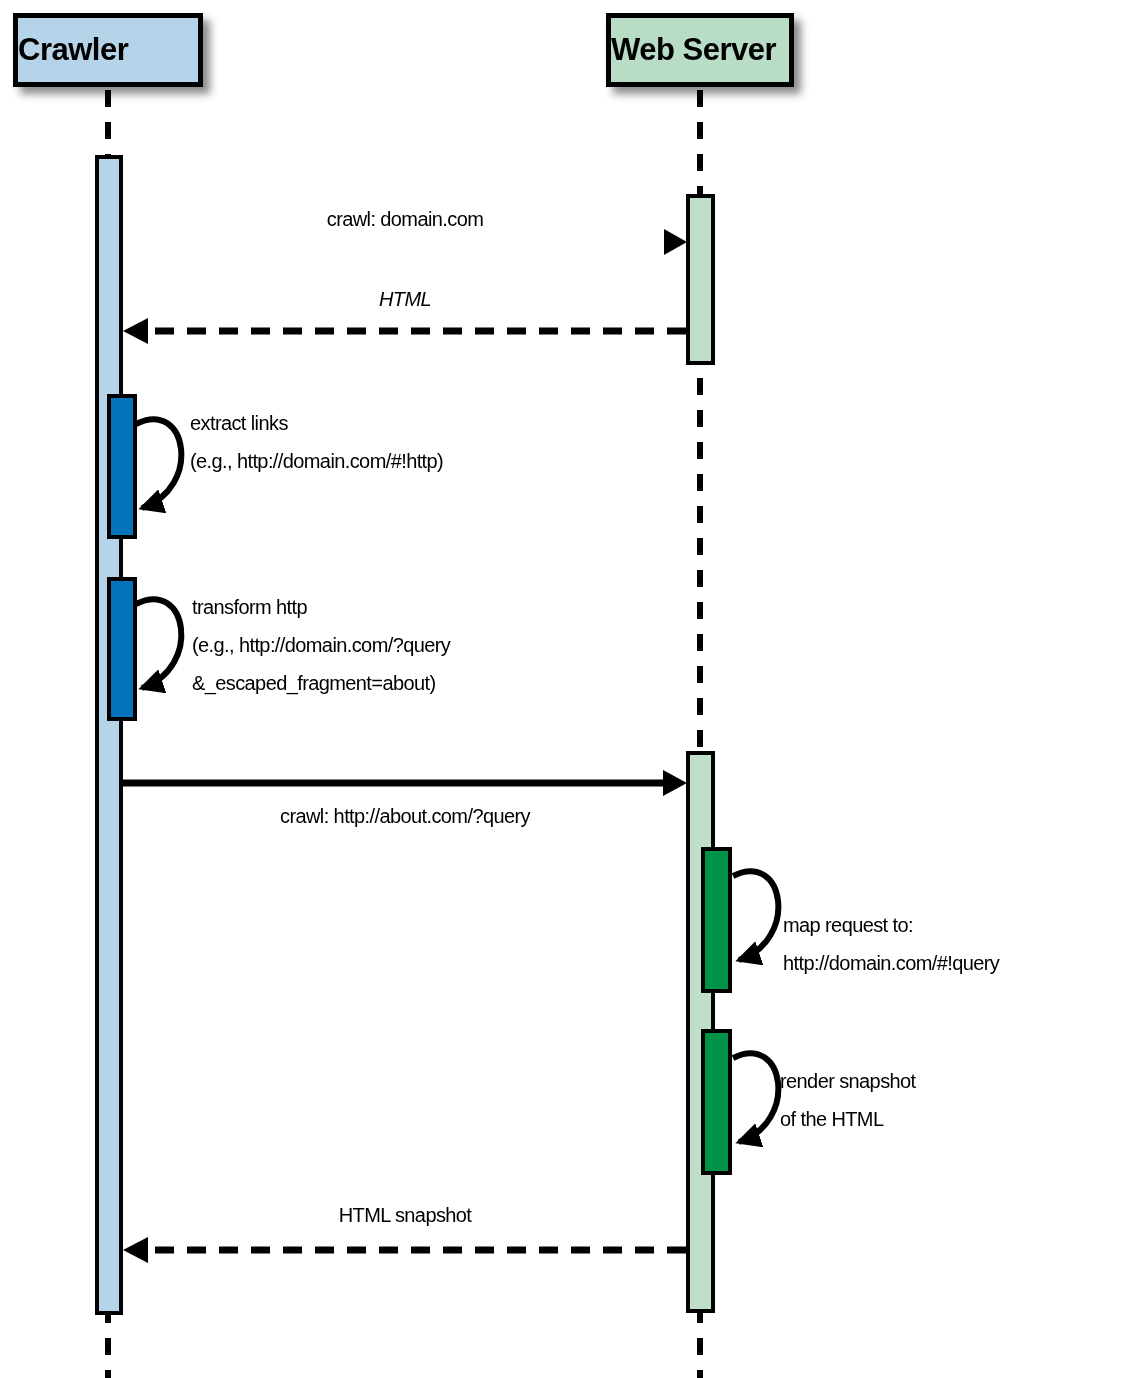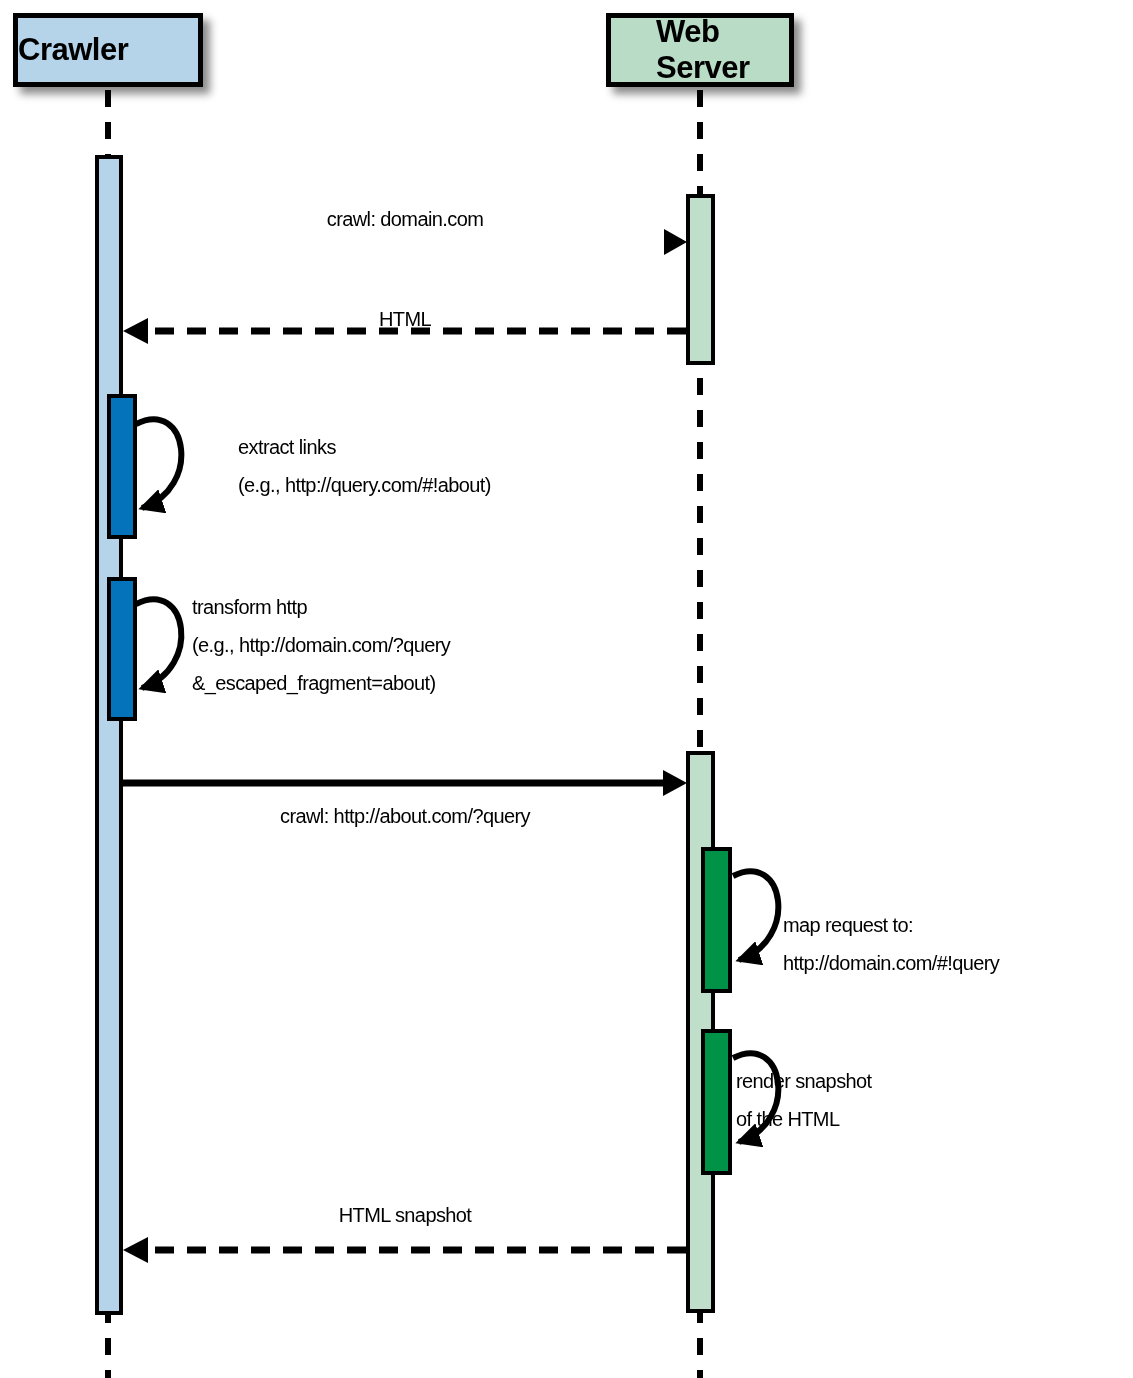--- a/index.html
+++ b/index.html
@@ -45,21 +45,21 @@
     display: flex;
     align-items: center;
     justify-content: flex-start;
     font-size: 31px;
     letter-spacing: -0.5px;
     color: #000;
     z-index: 4;
     font-weight: bold;
   }
   .actor.crawler { background: var(--crawler-box, #b5d3e9); }
-  .actor.server  { background: var(--server-box, #b8dcc6); padding-left: 45px; }
+  .actor.server  { background: var(--server-box, #b8dcc6); }
 
   .label {
     position: absolute;
     z-index: 3;
     font-size: 20px;
     line-height: 38px;
     letter-spacing: -0.6px;
     color: #000;
     white-space: nowrap;
   }
@@ -107,45 +107,45 @@
     <path class="self-arc" d="M 733 1058 C 785 1032, 799 1122, 739 1142" marker-end="url(#ah)"></path>
 
     <line class="msg-line dashed" x1="686" y1="1250" x2="150" y2="1250"></line>
     <polygon class="arrowhead" points="148,1237 123,1250 148,1263"></polygon>
   </svg>
 
   <div class="label centered" style="top:200px;">
     <div>crawl: domain.com</div>
   </div>
 
-  <div class="label centered" style="top:300px;">
+  <div class="label centered" style="top:280px;font-style:italic;">
     <div>HTML</div>
   </div>
 
-  <div class="label" style="left:190px; top:428px;margin-left:48px;">
+  <div class="label" style="left:190px; top:404px;">
     <div>extract links</div>
-    <div>(e.g., http://query.com/#!about)</div>
+    <div>(e.g., http://domain.com/#!http)</div>
   </div>
 
   <div class="label" style="left:192px; top:588px;">
     <div>transform http</div>
     <div>(e.g., http://domain.com/?query</div>
     <div>&amp;_escaped_fragment=about)</div>
   </div>
 
   <div class="label centered" style="top:797px;">
     <div>crawl: http://about.com/?query</div>
   </div>
 
   <div class="label" style="left:783px; top:882px;margin-top:24px;">
     <div>map request to:</div>
     <div>http://domain.com/#!query</div>
   </div>
 
-  <div class="label" style="left:736px; top:1062px;">
+  <div class="label" style="left:780px; top:1062px;">
     <div>render snapshot</div>
     <div>of the HTML</div>
   </div>
 
   <div class="label centered" style="top:1196px;">
     <div>HTML snapshot</div>
   </div>
 
   <div class="actor crawler" style="left:13px; top:13px; width:190px; height:74px;">
     <span>Crawler</span>

